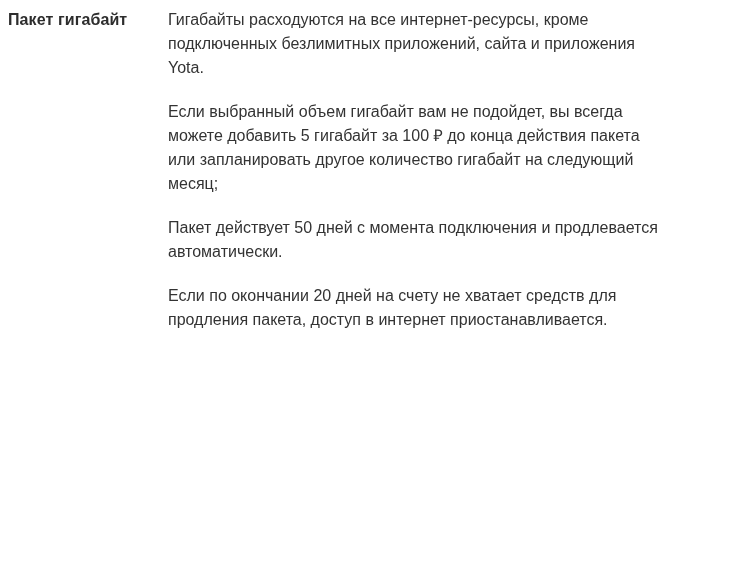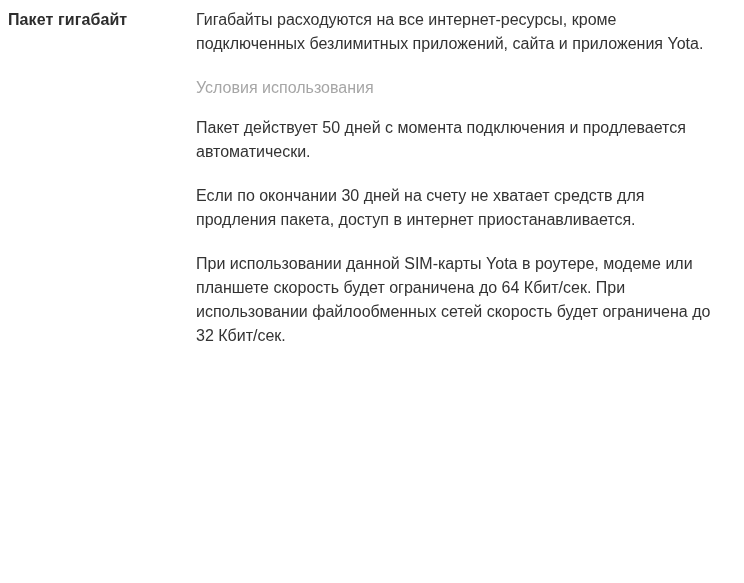--- a/index.html
+++ b/index.html
@@ -13,38 +13,38 @@
     font-family: "Liberation Sans", sans-serif;
     color: #333333;
     overflow: hidden;
   }
   .row {
     display: flex;
     align-items: flex-start;
     padding-top: 8px;
   }
   .label-col {
-    width: 196px;
+    width: 152px;
     box-sizing: border-box;
     padding-left: 8px;
     flex-shrink: 0;
   }
   .row-label {
     font-size: 16px;
     line-height: 24px;
     font-weight: 700;
     color: #2d2d2d;
     letter-spacing: 0.1px;
   }
   .content-col {
     width: 515px;
     flex-shrink: 0;
   }
   .content-col p {
-    margin: 0 0 20px 0;
+    margin: 0 0 20px 16px;
     font-size: 16px;
     line-height: 24px;
     font-weight: 400;
     color: #333333;
   }
   .content-col .subheading {
     margin: 0 0 16px 0;
     font-size: 16px;
     line-height: 24px;
     font-weight: 400;
@@ -53,18 +53,17 @@
 </style>
 </head>
 <body>
 
 <div class="row">
   <div class="label-col">
     <div class="row-label">Пакет гигабайт</div>
   </div>
   <div class="content-col">
     <p>Гигабайты расходуются на все интернет-ресурсы, кроме подключенных безлимитных приложений, сайта и приложения Yota.</p>
-    <div class="subheading">Условия использования</div>
+    <p>Если выбранный объем гигабайт вам не подойдет, вы всегда можете добавить 5 гигабайт за 100 ₽ до конца действия пакета или запланировать другое количество гигабайт на следующий месяц;</p>
     <p>Пакет действует 50 дней с момента подключения и продлевается автоматически.</p>
-    <p>Если по окончании 30 дней на счету не хватает средств для продления пакета, доступ в интернет приостанавливается.</p>
-    <p>При использовании данной SIM-карты Yota в роутере, модеме или планшете скорость будет ограничена до 64 Кбит/сек. При использовании файлообменных сетей скорость будет ограничена до 32 Кбит/сек.</p>
+    <p>Если по окончании 20 дней на счету не хватает средств для продления пакета, доступ в интернет приостанавливается.</p>
   </div>
 </div>
 
 </body></html>

